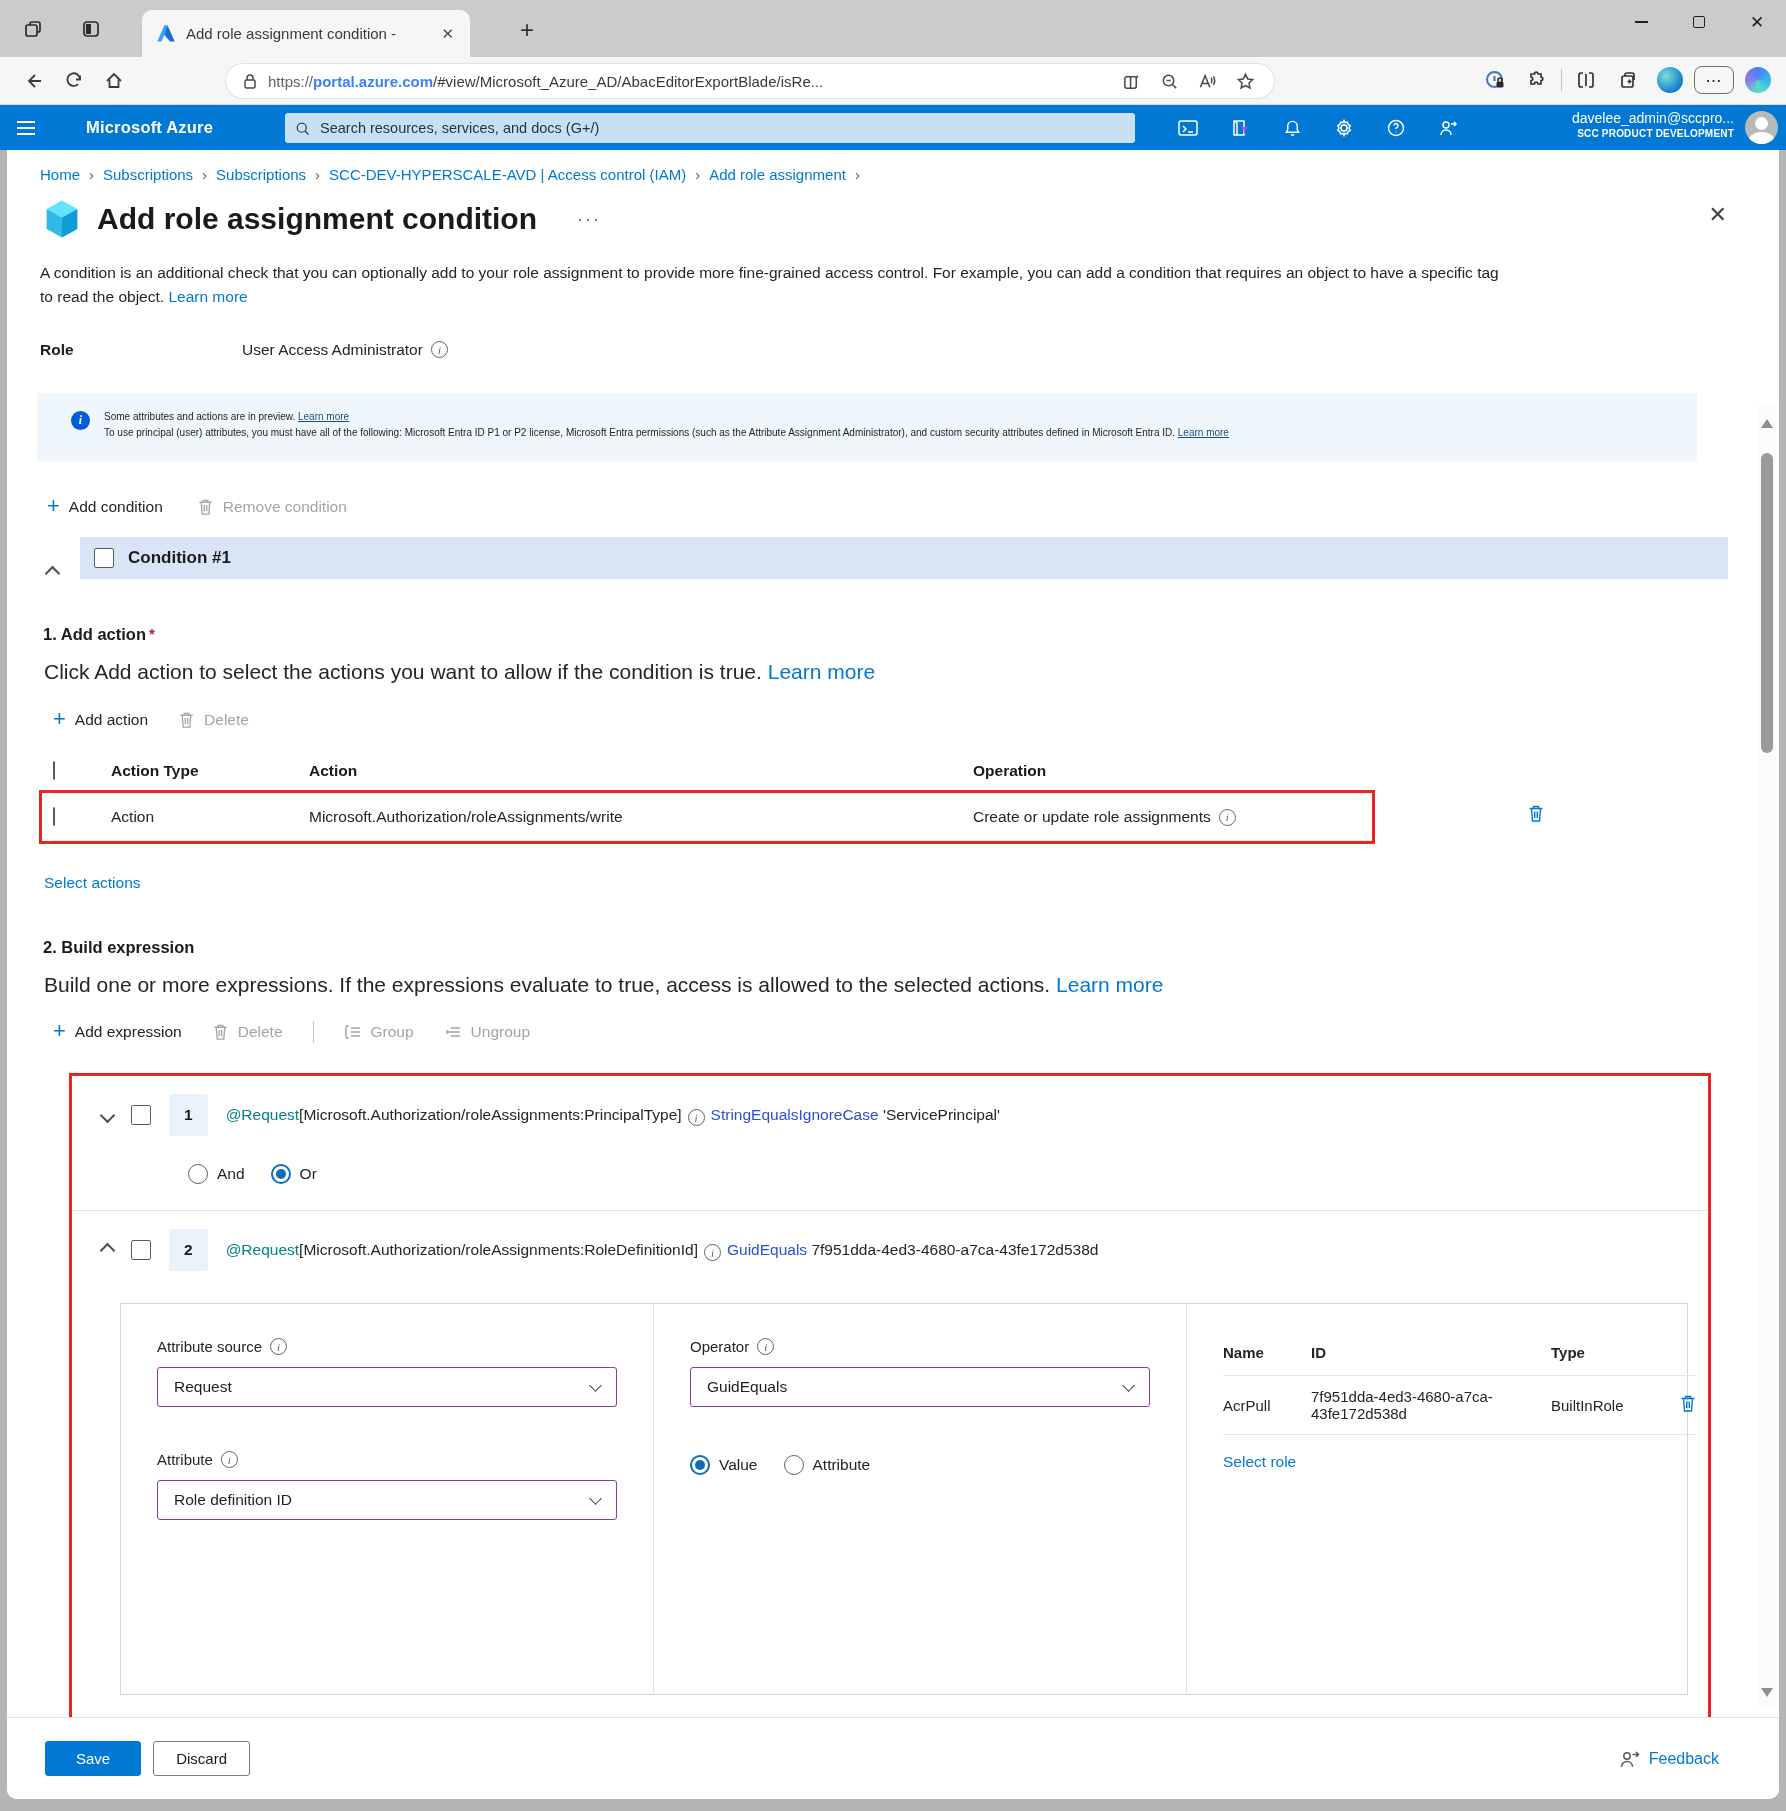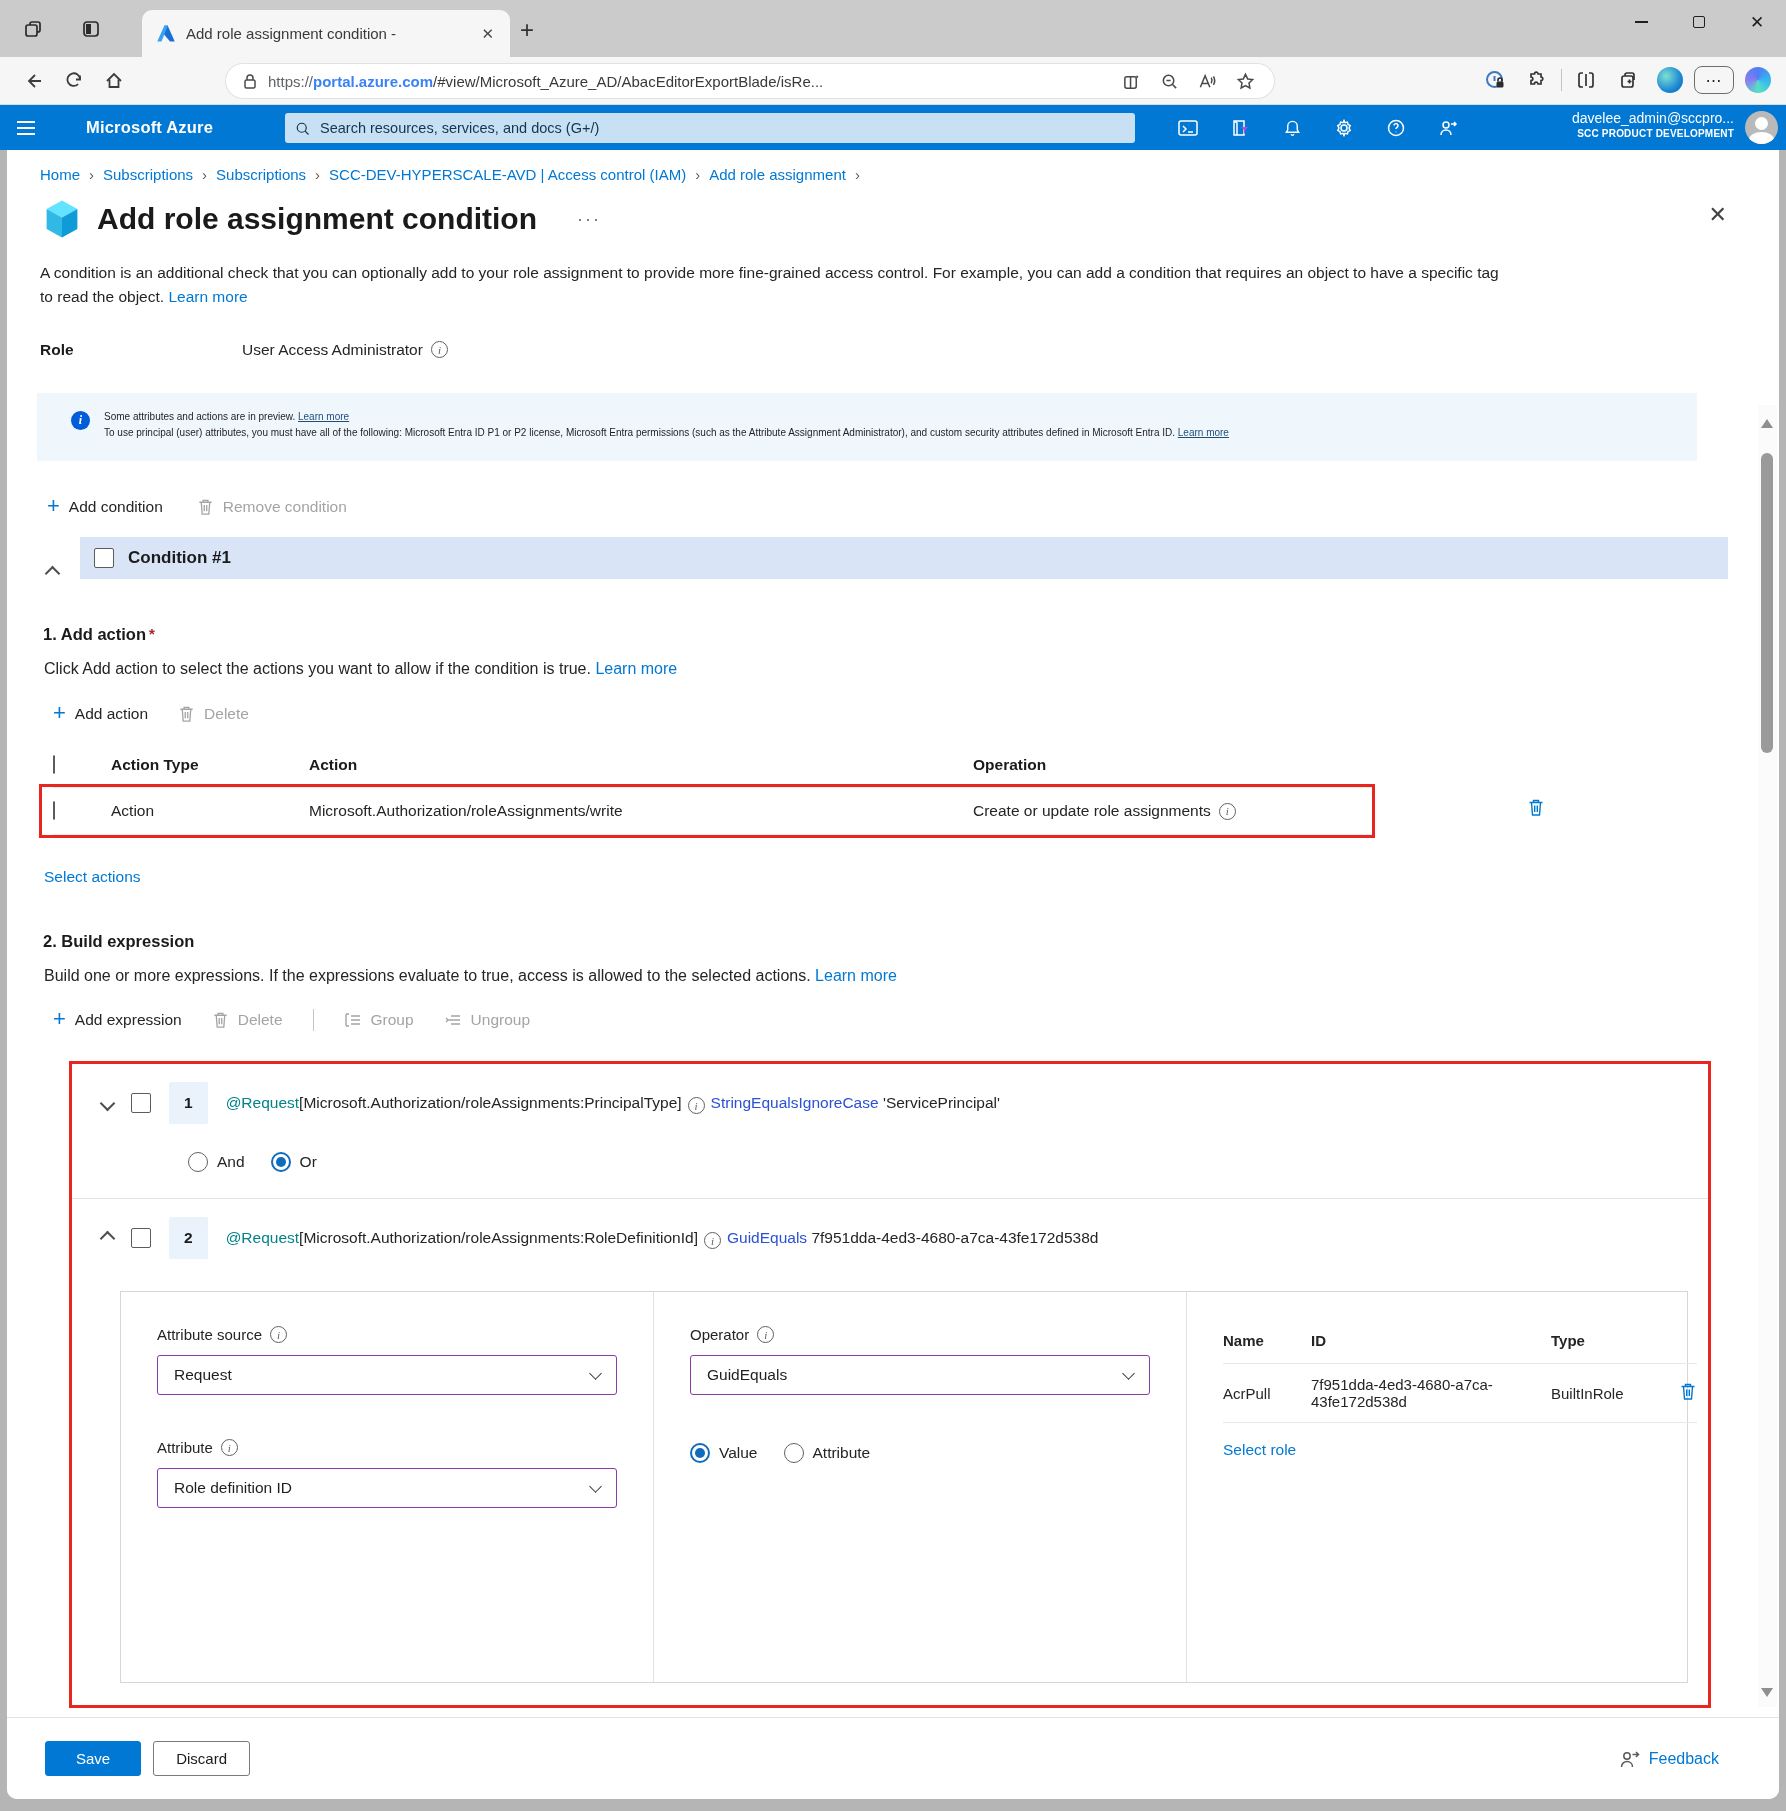--- a/index.html
+++ b/index.html
@@ -4,21 +4,21 @@
 <style>
   html,body{margin:0;padding:0;width:1786px;height:1811px;overflow:hidden;
     font-family:"Liberation Sans", sans-serif; background:#b5b5b5;}
   *{box-sizing:border-box;}
   .window{width:1786px;height:1811px;display:flex;flex-direction:column;background:#b5b5b5;}
 
   
   .tabstrip{height:57px;background:#cbcbcb;flex:none;position:relative;display:flex;align-items:center;}
   .ts-icon{width:34px;height:34px;display:flex;align-items:center;justify-content:center;color:#2b2b2b;}
   .ts-icon svg{stroke:#2b2b2b;fill:none;stroke-width:1.7;}
-  .tab{position:absolute;left:142px;top:10px;width:368px;height:47px;background:#f6f6f6;
+  .tab{position:absolute;left:142px;top:10px;width:328px;height:47px;background:#f6f6f6;
     border-radius:10px 10px 0 0;display:flex;align-items:center;padding:0 12px 0 14px;}
   .tab-title{flex:1;font-size:15px;color:#3a3a3a;white-space:nowrap;overflow:hidden;margin-left:10px;}
   .tab-close{font-size:15px;color:#4a4a4a;padding:0 4px;}
   .newtab{position:absolute;left:520px;top:16px;font-size:24px;color:#303030;font-weight:300;}
   .wincontrols{position:absolute;right:0;top:0;height:44px;display:flex;}
   .wc{width:58px;height:44px;display:flex;align-items:center;justify-content:center;color:#1f1f1f;}
   .wc-min{width:13px;height:2px;background:#1f1f1f;}
   .wc-max{width:12px;height:12px;border:1.6px solid #1f1f1f;border-radius:2px;}
   .wc-x{font-size:17px;font-weight:300;}
 
@@ -95,21 +95,21 @@
   .ctools{margin:36px 0 0 40px;display:flex;gap:34px;align-items:center;}
   .chev{width:11px;height:11px;border-left:2px solid #4d4d4d;border-bottom:2px solid #4d4d4d;display:inline-block;flex:none;}
   .chev.down{transform:rotate(-45deg);}
   .chev.up{transform:rotate(135deg);}
   .condrow{margin:20px 0 0 40px;display:flex;align-items:flex-end;}
   .condbar{margin-left:22px;flex:none;width:1648px;height:42px;background:#d9e5f6;display:flex;align-items:center;padding:0 14px;}
   .ckb{width:20px;height:20px;border:1px solid #5c5c5c;border-radius:2px;background:#fff;flex:none;}
   .condtitle{font-size:17px;font-weight:700;color:#1b1b1b;margin-left:14px;}
   .sechead{margin:46px 0 0 36px;font-size:16.5px;font-weight:700;color:#1b1b1b;}
   .req{color:#a4262c;margin-left:3px;font-size:15px;vertical-align:top;}
-  .secdesc{margin:16px 0 0 37px;font-size:16px;color:#252525;}
+  .secdesc{margin:16px 0 0 37px;font-size:21px;color:#252525;}
   .atools{margin:26px 0 0 46px;display:flex;gap:30px;align-items:center;}
   .tdiv{width:1px;height:22px;background:#c8c6c4;}
   
   .atable{margin:22px 0 0 46px;position:relative;width:1500px;}
   .athead{display:flex;align-items:center;height:38px;font-weight:700;font-size:15.5px;color:#1b1b1b;}
   .c-ck{width:58px;flex:none;}
   .c-type{width:198px;flex:none;}
   .c-action{width:664px;flex:none;}
   .c-op{flex:1;display:flex;align-items:center;gap:8px;}
   .redwrap{border:3px solid #e8251f;width:1336px;margin-left:-14px;padding-left:11px;}

